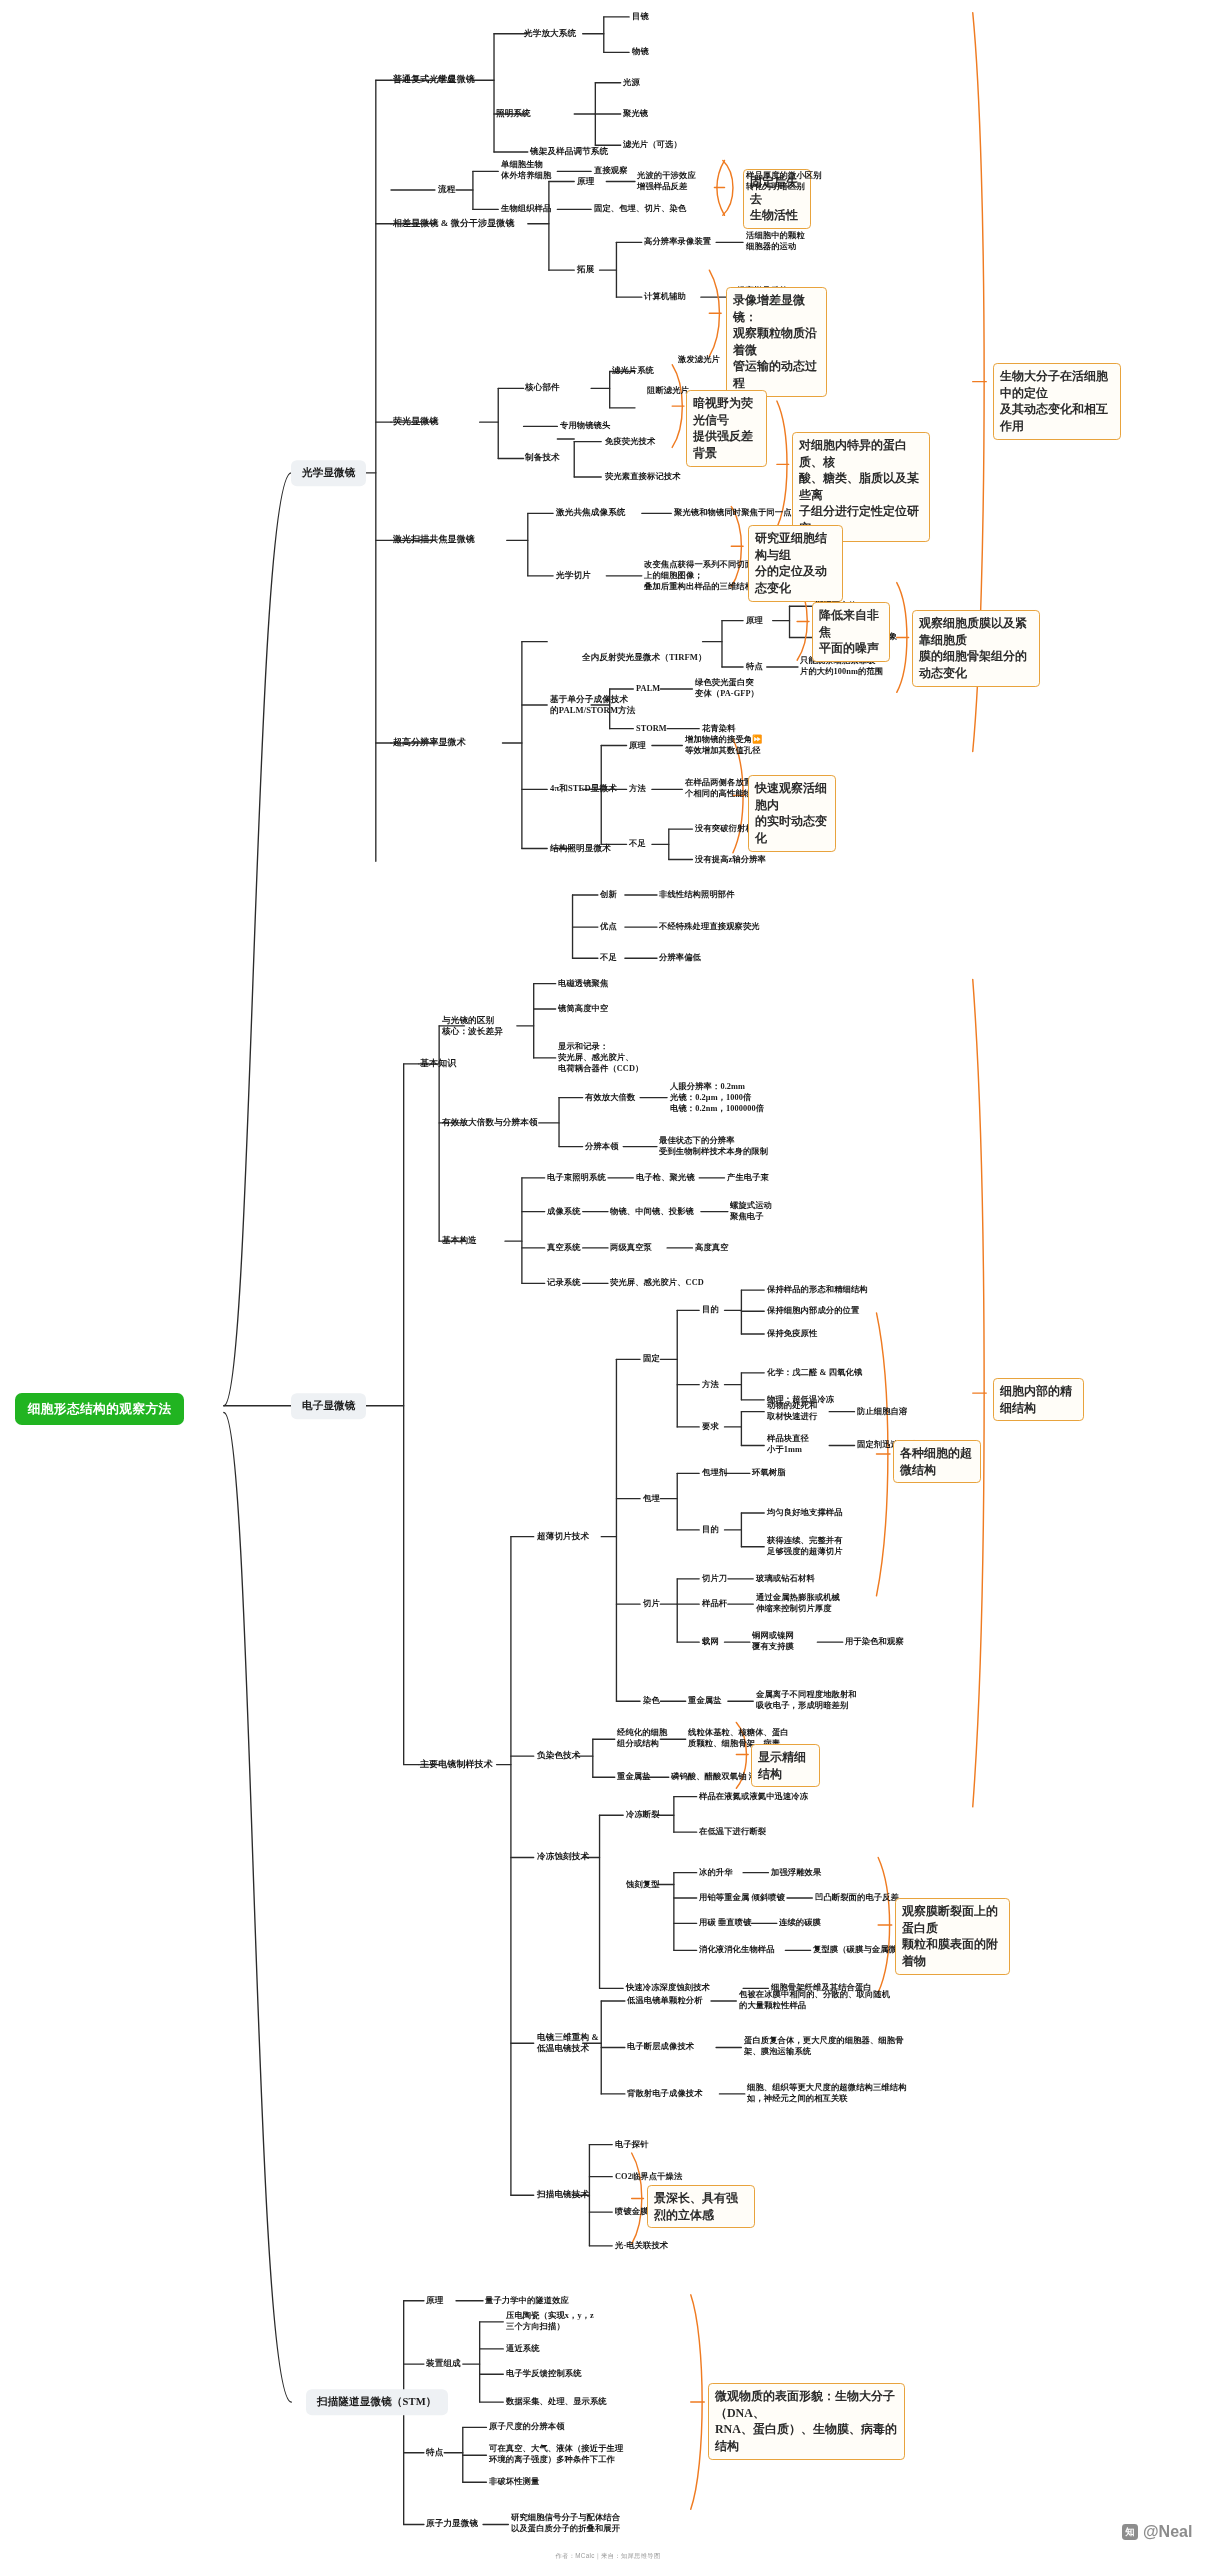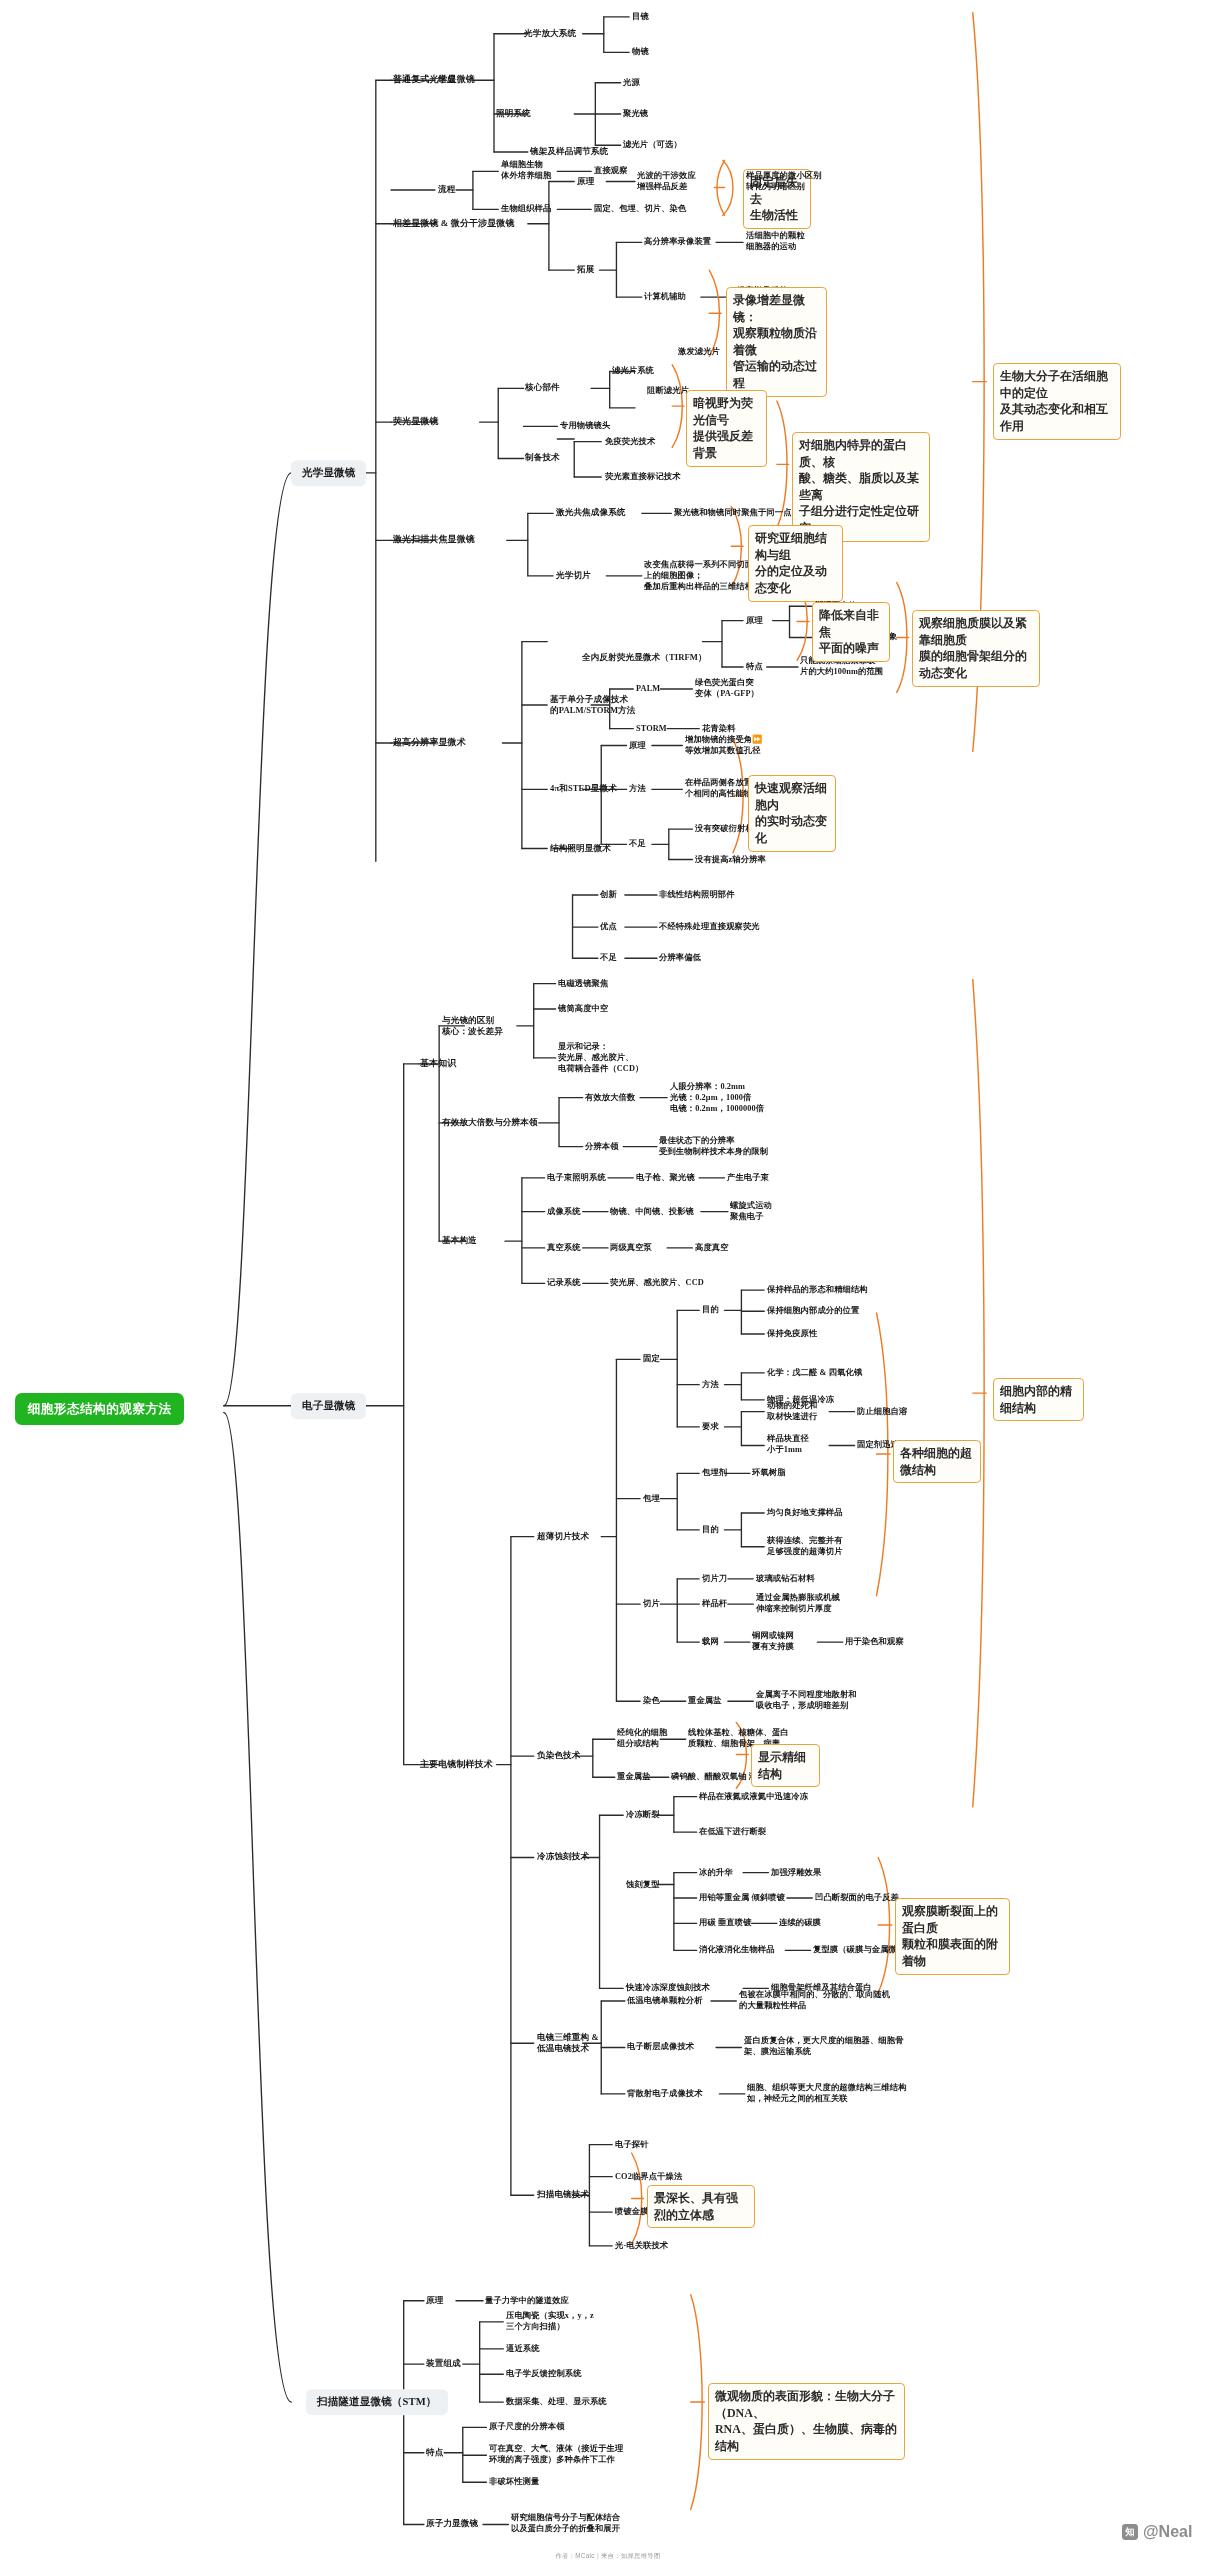--- a/index.html
+++ b/index.html
@@ -417,21 +417,21 @@
   <div class="node l4 mid" style="left:737px;top:297px;">提高样品反差
 降低图像噪声</div>
   <div class="callout" style="left:726px;top:287px;width:101px;">录像增差显微镜：
 观察颗粒物质沿着微
 管运输的动态过程</div>
 
   <div class="node l2 mid" style="left:393px;top:422px;">荧光显微镜</div>
   <div class="node l3 mid" style="left:525px;top:388px;">核心部件</div>
   <div class="node l4 mid" style="left:612px;top:371px;">滤光片系统</div>
   <div class="node l5 mid" style="left:638px;top:371px;opacity:0"></div>
-  <div class="node l4 mid" style="left:638px;top:352px;padding-left:40px;">激发滤光片</div>
+  <div class="node l4 mid" style="left:638px;top:360px;padding-left:40px;">激发滤光片</div>
   <div class="node l4 mid" style="left:638px;top:391px;padding-left:9px;">阻断滤光片</div>
   <div class="node l4 mid" style="left:560px;top:426px;">专用物镜镜头</div>
   <div class="node l3 mid" style="left:525px;top:458px;">制备技术</div>
   <div class="node l4 mid" style="left:605px;top:442px;">免疫荧光技术</div>
   <div class="node l4 mid" style="left:605px;top:477px;">荧光素直接标记技术</div>
   <div class="callout" style="left:686px;top:390px;width:81px;">暗视野为荧光信号
 提供强反差背景</div>
   <div class="callout" style="left:792px;top:432px;width:138px;">对细胞内特异的蛋白质、核
 酸、糖类、脂质以及某些离
 子组分进行定性定位研究</div>

